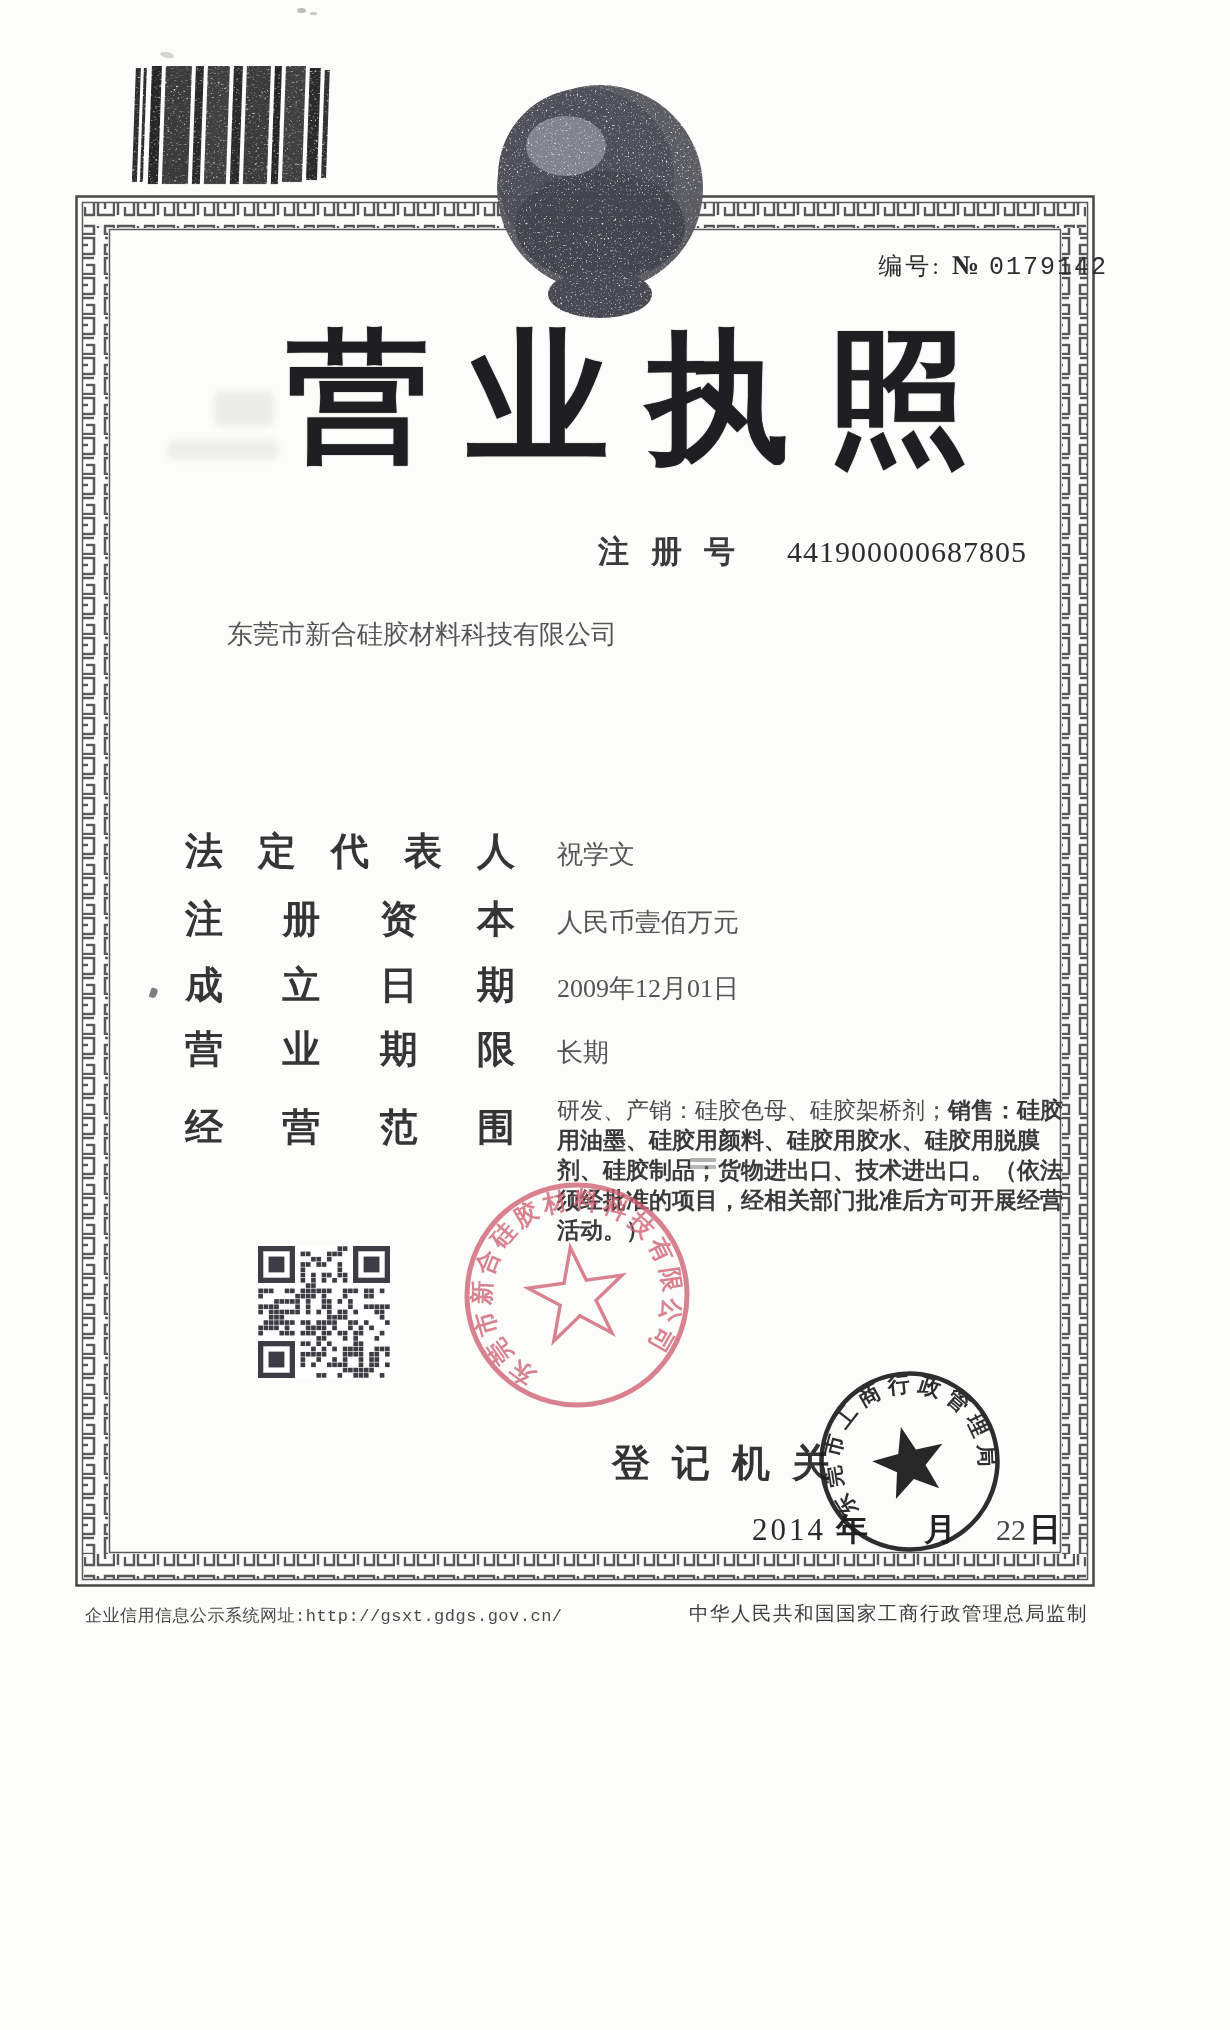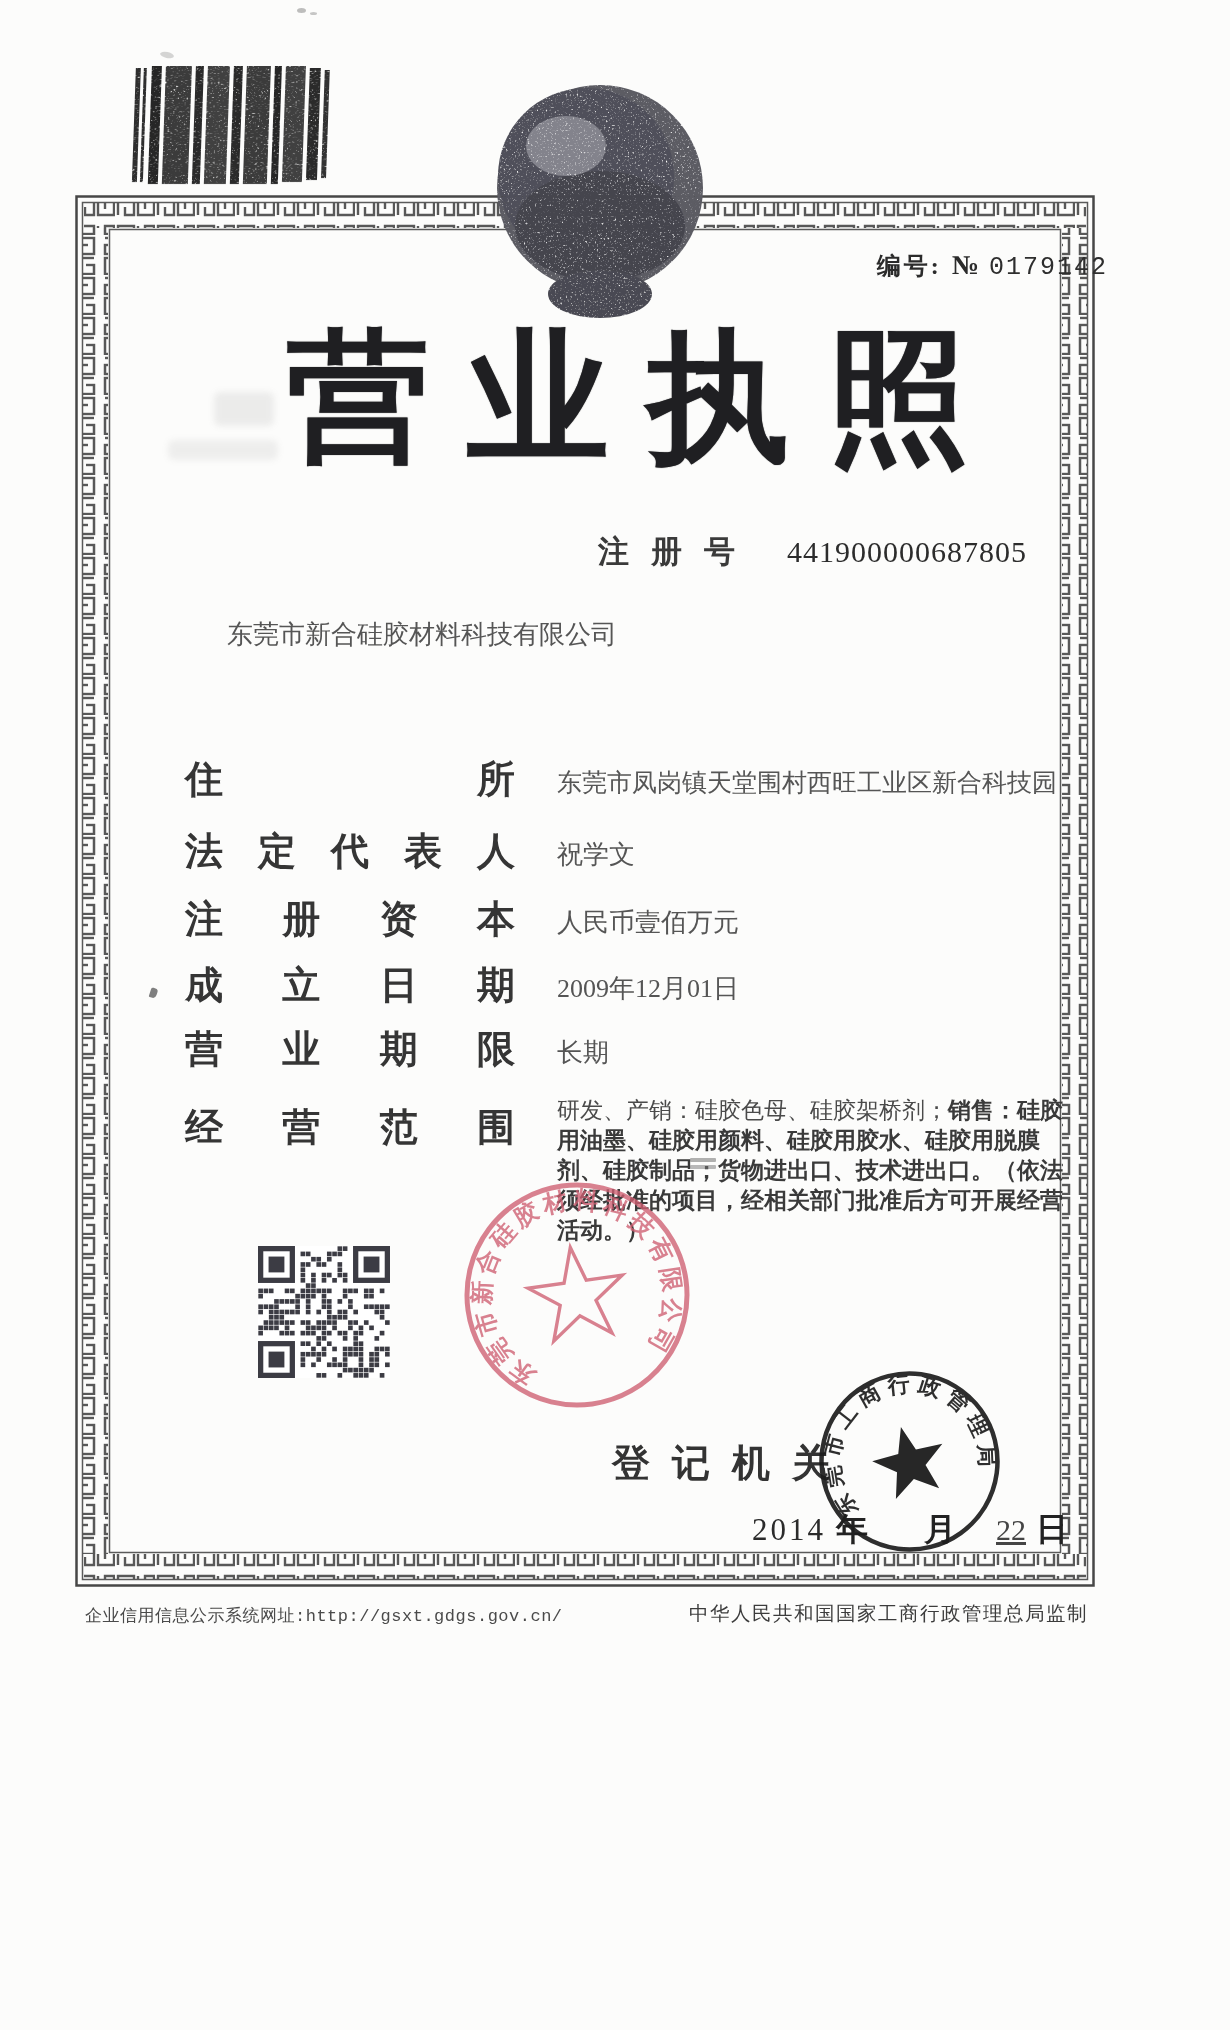--- a/index.html
+++ b/index.html
@@ -18,21 +18,21 @@
 
   
   #emblem-svg { position:absolute; left:486px; top:76px; }
 
   
   .serial {
     position:absolute; top:250px; right:122px;
     display:flex; align-items:baseline; gap:10px;
     color:#2b2b2b;
   }
-  .serial .lbl { font-size:24px; letter-spacing:3px;font-weight:bold; }
+  .serial .lbl { font-size:24px; letter-spacing:3px; }
   .serial .nosym { font-size:27px; font-weight:bold; }
   .serial .num { font-family:"Liberation Mono","DejaVu Sans Mono",monospace; font-size:25px; letter-spacing:2px; color:#2e2e2e; }
 
   
   .title {
     position:absolute; left:287px; top:326px; width:720px;
     font-family:"DejaVu Sans","Liberation Sans",sans-serif;
     font-size:142px; font-weight:800; line-height:1;
     letter-spacing:38px; white-space:nowrap; color:#1f1f22;
     text-shadow:0 0 1px #444;
@@ -67,21 +67,21 @@
 
   
   .registrar-label {
     position:absolute; left:612px; top:1438px;
     font-size:38px; font-weight:600; letter-spacing:22px; color:#333; white-space:nowrap;
   }
   .date-line { position:absolute; left:752px; top:1508px; display:flex; align-items:baseline; color:#2b2b2b; white-space:nowrap; }
   .date-line .y  { font-size:31px; letter-spacing:3px; }
   .date-line .u  { font-size:32px; font-weight:700; color:#222; }
   .date-line .g1 { width:10px; } .date-line .g2 { width:56px; } .date-line .g3 { width:40px; }
-  .date-line .d  { font-size:30px; color:#454545; margin-right:10px;text-decoration:underline; }
+  .date-line .d  { font-size:30px; color:#454545; margin-right:3px; }
 
   
   .footer-left {
     position:absolute; left:85px; top:1604px;
     font-family:"Liberation Mono","DejaVu Sans Mono",monospace;
     font-size:17px; color:#4a4a4a; letter-spacing:.5px;
   }
   .footer-right {
     position:absolute; right:142px; top:1600px;
     font-size:19.5px; color:#3c3c3c; font-weight:400; letter-spacing:1.5px;
@@ -164,24 +164,20 @@
 
   <div class="title">营业执照</div>
 
   <div class="regno">
     <span class="lbl">注册号</span>
     <span class="val">441900000687805</span>
   </div>
 
   <div class="row r0">
     <div class="val">东莞市新合硅胶材料科技有限公司</div>
-  </div>
-  <div class="row r2">
-    <div class="lbl">住所</div>
-    <div class="val">东莞市凤岗镇天堂围村西旺工业区新合科技园</div>
   </div>
   <div class="row r3">
     <div class="lbl">法定代表人</div>
     <div class="val">祝学文</div>
   </div>
   <div class="row r4">
     <div class="lbl">注册资本</div>
     <div class="val">人民币壹佰万元</div>
   </div>
   <div class="row r5">

